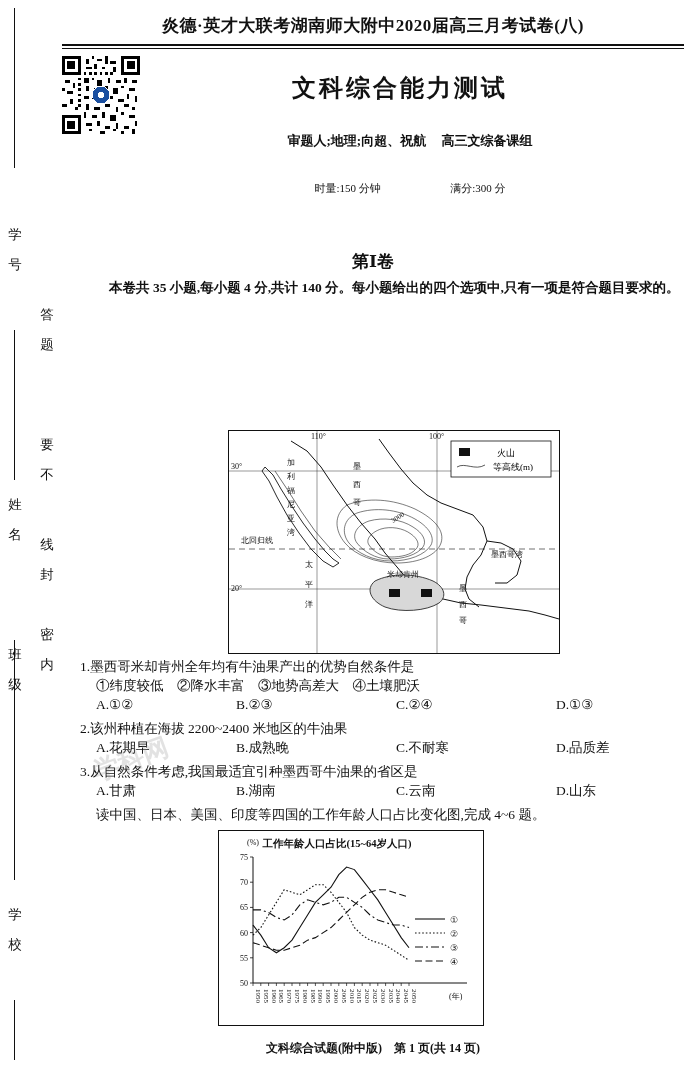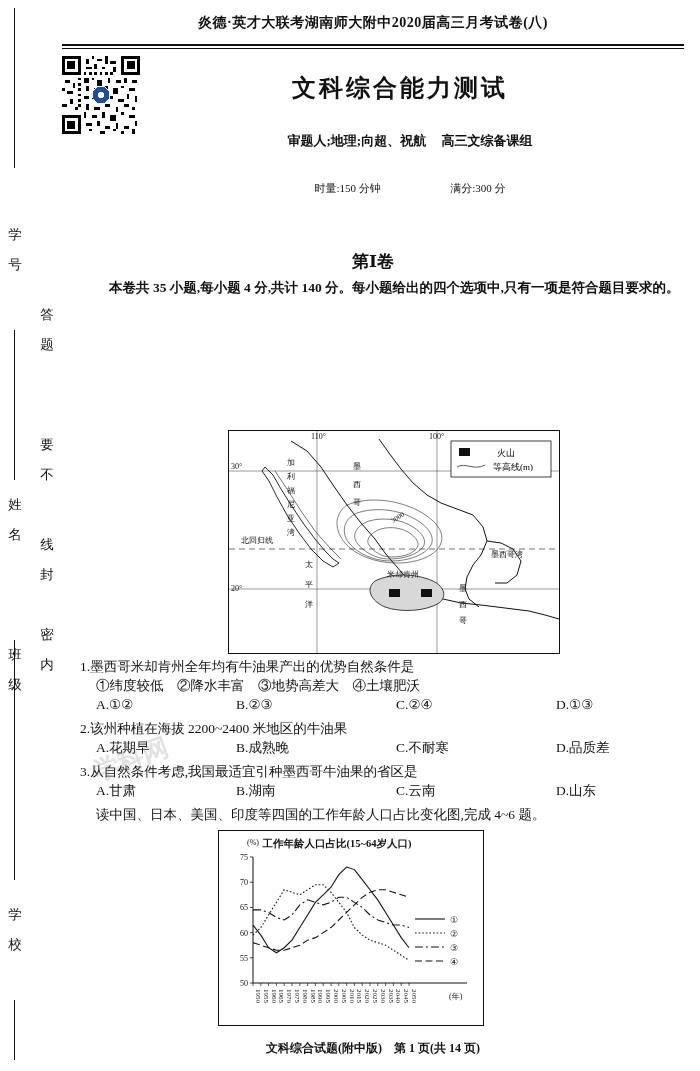--- a/index.html
+++ b/index.html
@@ -12,21 +12,21 @@
 
   
   .vstrip{position:absolute;left:0;top:0;width:58px;height:1071px;}
   .vcol{position:absolute;width:26px;text-align:center;font-size:13px;letter-spacing:0;color:#111;}
   .vcol span{display:block;line-height:30px;font-size:13.5px;}
   .vline{position:absolute;width:1px;background:#111;}
 
   
   .title1{
     position:absolute;left:58px;top:14px;width:630px;text-align:center;
-    font-size:14px;font-weight:bold;letter-spacing:0.5px;
+    font-size:17px;font-weight:bold;letter-spacing:0.5px;
     font-family:"Liberation Serif","DejaVu Serif",serif;
   }
   .rule{position:absolute;left:62px;top:44px;width:622px;height:2px;background:#111;}
   .rule2{position:absolute;left:62px;top:48px;width:622px;height:1px;background:#111;}
 
   .qr{position:absolute;left:62px;top:56px;width:78px;height:78px;}
 
   .title2{
     position:absolute;left:150px;top:72px;width:500px;text-align:center;
     font-size:24px;font-weight:bold;letter-spacing:3px;

